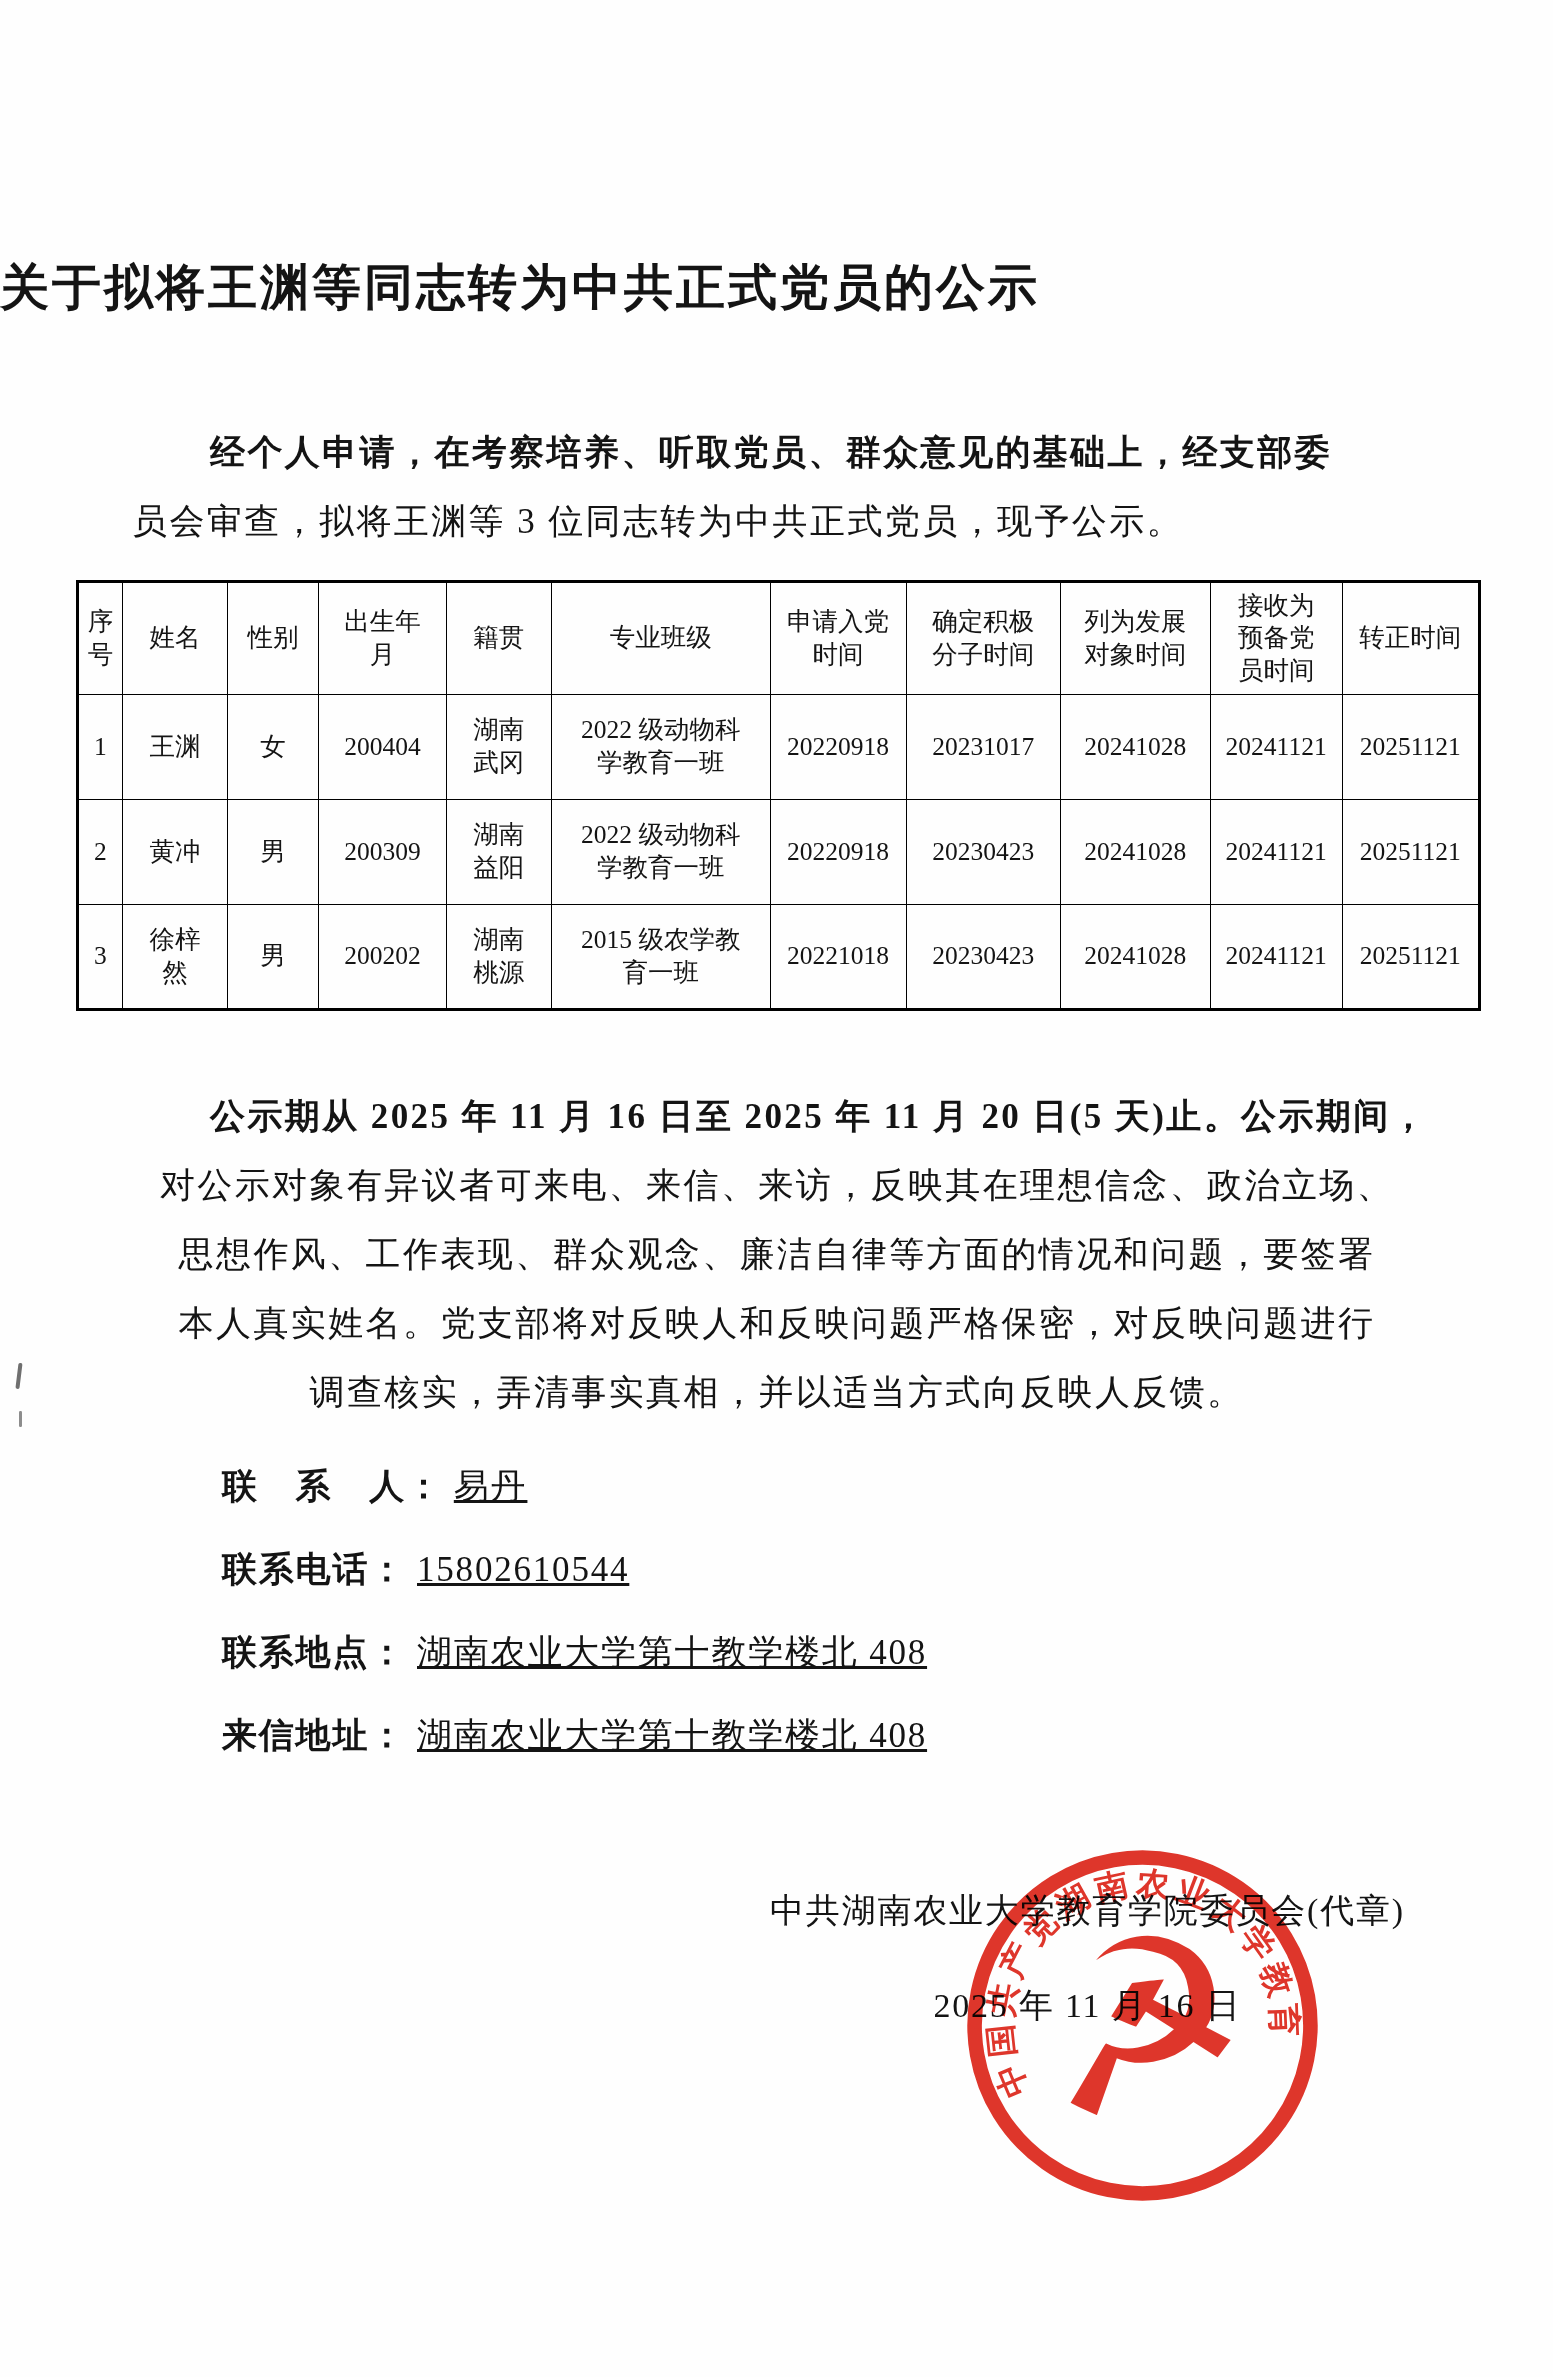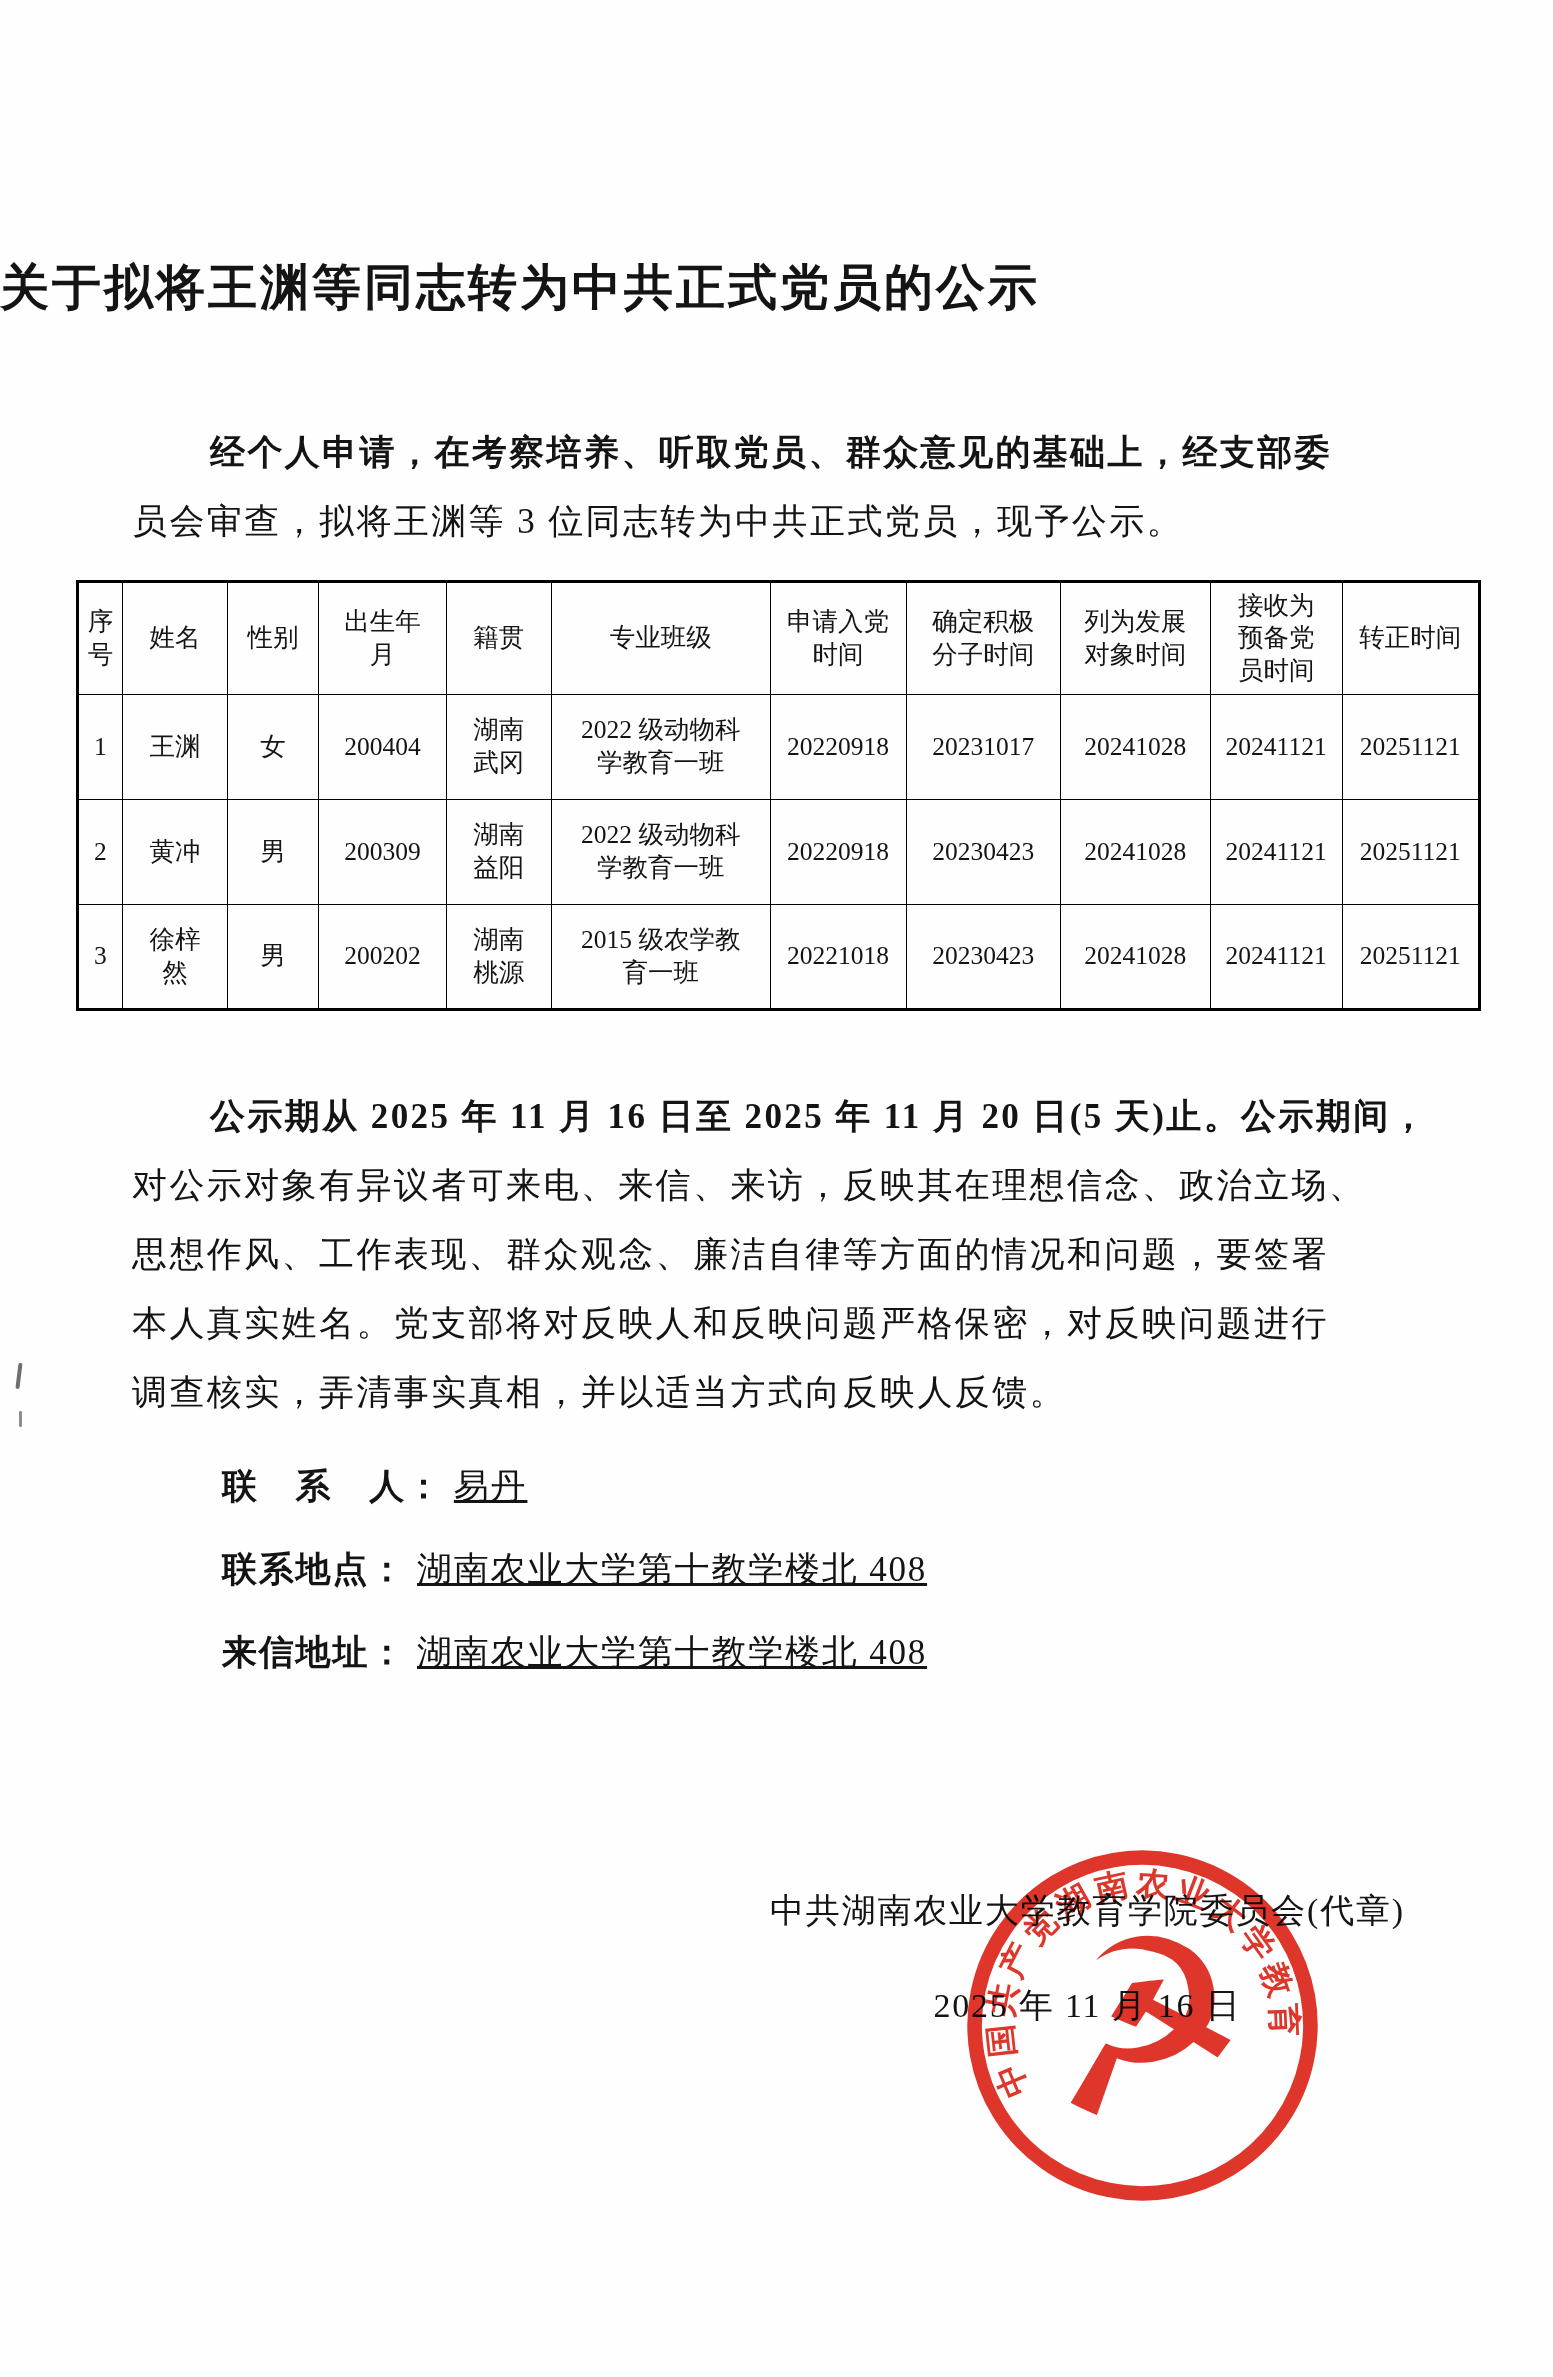--- a/index.html
+++ b/index.html
@@ -16,21 +16,21 @@
     font-size:49px; font-weight:900; letter-spacing:3px;
     line-height:67px;
   }
   .para {
     position:absolute; left:132px; width:1290px;
     font-size:35px; letter-spacing:2.4px;
   }
   .para .pline { line-height:69px; white-space:nowrap; }
   .para .pline.indent { text-indent:78px;font-weight:bold; }
   .intro  { top:418px; }
-  .notice { top:1082px; }
+  .notice { top:1082px;text-align:center; }
 
   table.roster {
     position:absolute; top:580px; left:76px; width:1405px;
     border-collapse:collapse; table-layout:fixed;
     text-align:center;
     font-size:25.5px;
     border:3.6px solid #000;
   }
   table.roster th, table.roster td {
     border:1.8px solid #000;
@@ -182,20 +182,23 @@
     <div class="pline">思想作风、工作表现、群众观念、廉洁自律等方面的情况和问题，要签署</div>
     <div class="pline">本人真实姓名。党支部将对反映人和反映问题严格保密，对反映问题进行</div>
     <div class="pline">调查核实，弄清事实真相，并以适当方式向反映人反馈。</div>
   </div>
 
   <div class="contacts">
     <div class="contact-line">
       <span class="contact-label">联　系　人：</span><span class="contact-value">易丹</span>
     </div>
     <div class="contact-line">
+      <span class="contact-label">联系电话：</span><span class="contact-value">15802610544</span>
+    </div>
+    <div class="contact-line">
       <span class="contact-label">联系地点：</span><span class="contact-value">湖南农业大学第十教学楼北 408</span>
     </div>
     <div class="contact-line">
       <span class="contact-label">来信地址：</span><span class="contact-value">湖南农业大学第十教学楼北 408</span>
     </div>
   </div>
 
   <div class="signature">
     <div class="sig-line">中共湖南农业大学教育学院委员会(代章)</div>
     <div class="sig-line">2025 年 11 月 16 日</div>

